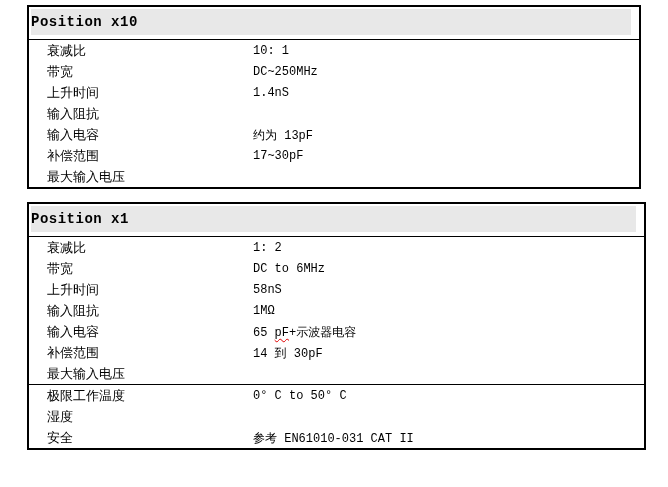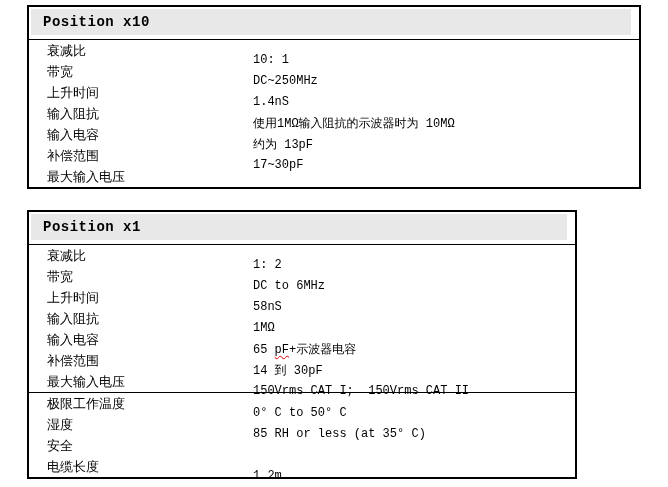--- a/index.html
+++ b/index.html
@@ -18,29 +18,29 @@
     height: 487px;
     background: #ffffff;
   }
   .spec-table {
     position: absolute;
     box-sizing: border-box;
     border: 2px solid #000000;
     background: #ffffff;
   }
   #table-x10 { left: 27px; top: 5px;  width: 614px; }
-  #table-x1  { left: 27px; top: 210px; width: 550px; }
+  #table-x1  { left: 27px; top: 202px; width: 619px; }
 
   .table-header {
     height: 26px;
     margin: 2px 8px 0 2px;
     background: #e8e8e8;
     display: flex;
     align-items: center;
-    padding-left: 12px;
+    padding-left: 0;
   }
   .table-title {
     font-family: "Liberation Mono", "DejaVu Sans Mono", monospace;
     font-weight: bold;
     font-size: 14px;
     letter-spacing: 0.5px;
     white-space: pre;
   }
   .header-rule {
     height: 1px;
@@ -63,21 +63,20 @@
     white-space: pre;
   }
   .spec-value {
     position: absolute;
     left: 224px;
     top: 50%;
     transform: translateY(-50%);
     font-family: "Liberation Mono", "DejaVu Sans Mono", monospace;
     font-size: 12px;
     white-space: pre;
-    margin-top: 9px;
   }
   .squiggle {
     text-decoration-line: underline;
     text-decoration-style: wavy;
     text-decoration-color: #e00000;
     text-decoration-thickness: 1px;
     text-underline-offset: 3px;
   }
 </style>
 </head>
@@ -98,21 +97,20 @@
       <div class="spec-row">
         <span class="spec-label">带宽</span>
         <span class="spec-value">DC~250MHz</span>
       </div>
       <div class="spec-row">
         <span class="spec-label">上升时间</span>
         <span class="spec-value">1.4nS</span>
       </div>
       <div class="spec-row">
         <span class="spec-label">输入阻抗</span>
-        <span class="spec-value">使用1MΩ输入阻抗的示波器时为 10MΩ</span>
       </div>
       <div class="spec-row">
         <span class="spec-label">输入电容</span>
         <span class="spec-value">约为 13pF</span>
       </div>
       <div class="spec-row">
         <span class="spec-label">补偿范围</span>
         <span class="spec-value">17~30pF</span>
       </div>
       <div class="spec-row">
@@ -146,35 +144,30 @@
       <div class="spec-row">
         <span class="spec-label">输入电容</span>
         <span class="spec-value"><span>65 </span><span class="squiggle">pF</span><span>+示波器电容</span></span>
       </div>
       <div class="spec-row">
         <span class="spec-label">补偿范围</span>
         <span class="spec-value">14 到 30pF</span>
       </div>
       <div class="spec-row">
         <span class="spec-label">最大输入电压</span>
-        <span class="spec-value">150Vrms CAT I;  150Vrms CAT II</span>
       </div>
     </div>
     <div class="section">
       <div class="spec-row">
         <span class="spec-label">极限工作温度</span>
         <span class="spec-value">0° C to 50° C</span>
       </div>
       <div class="spec-row">
         <span class="spec-label">湿度</span>
-        <span class="spec-value">85 RH or less (at 35° C)</span>
       </div>
       <div class="spec-row">
         <span class="spec-label">安全</span>
-      </div>
-      <div class="spec-row">
-        <span class="spec-label">电缆长度</span>
-        <span class="spec-value">1.2m</span>
+        <span class="spec-value">参考 EN61010-031 CAT II</span>
       </div>
     </div>
   </div>
 
 </div>
 
 </body></html>

